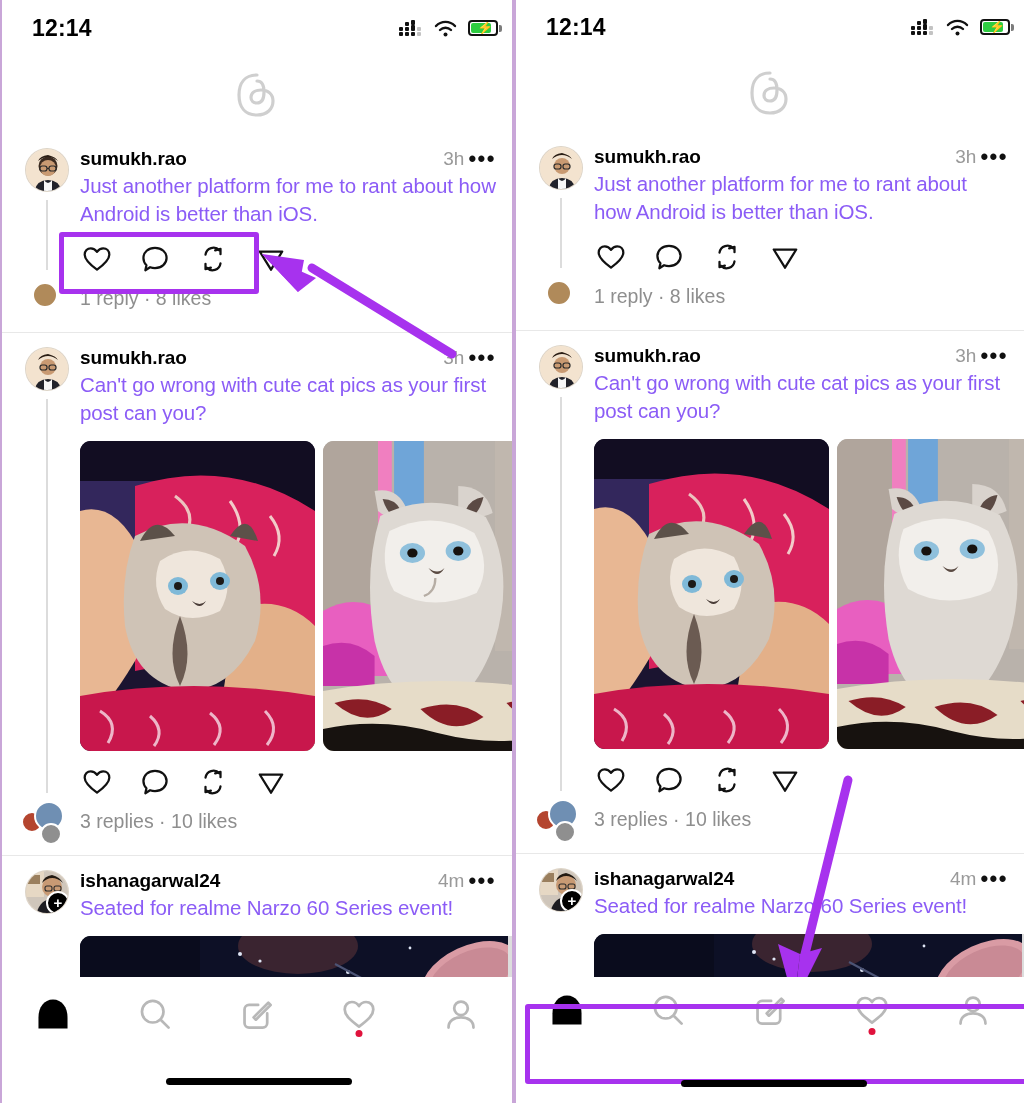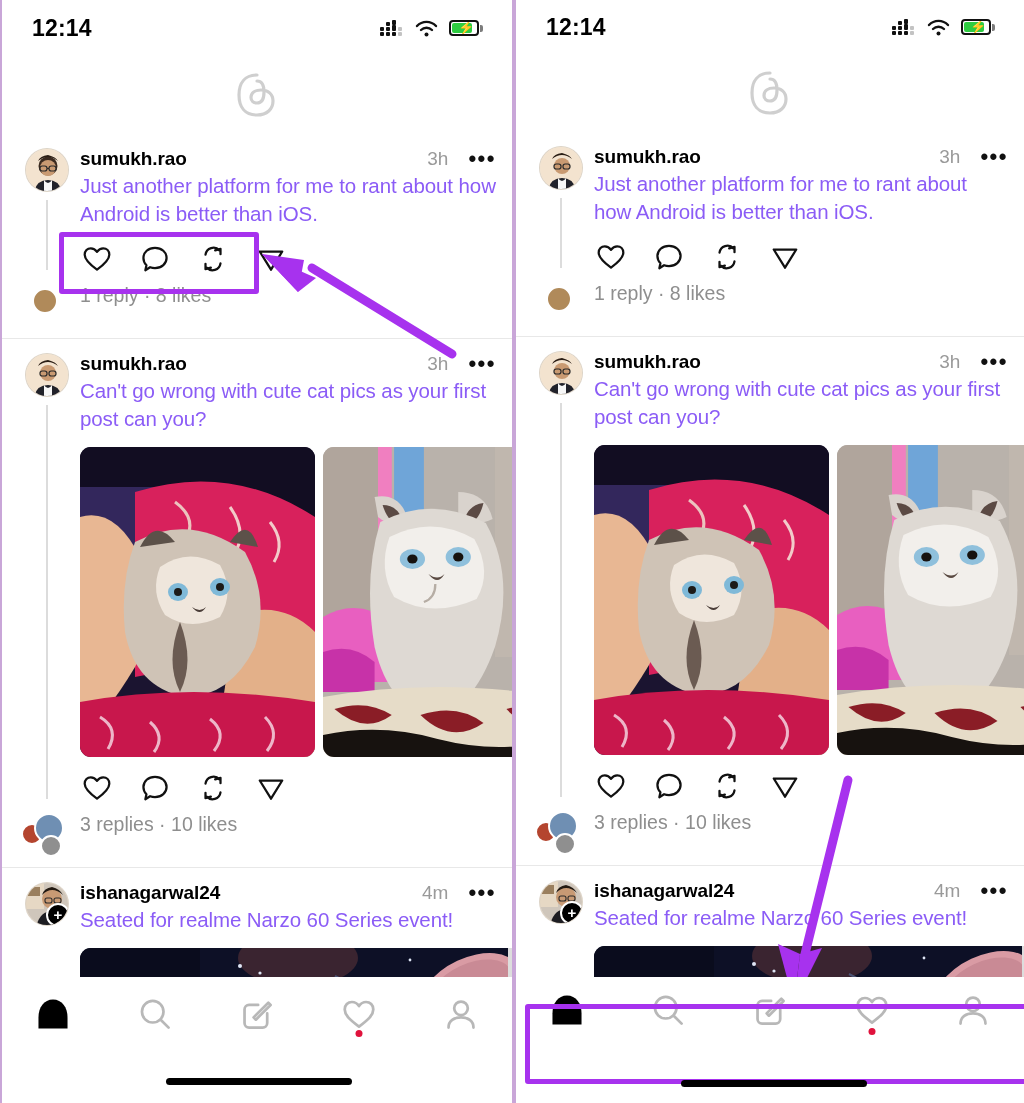--- a/index.html
+++ b/index.html
@@ -18,21 +18,21 @@
     background:#ffffff;
     box-sizing:border-box;
     overflow:hidden;
   }
   .panel.left{width:514px;height:1103px;border:2px solid #c9a6d8;border-top:none;border-bottom:none;border-left:2px solid #c9a6d8;}
   .panel.right{width:510px;height:1103px;border-left:2px solid #c9a6d8;}
 
   
   .statusbar{
     height:56px;display:flex;align-items:center;justify-content:space-between;
-    padding:0 29px 0 30px;box-sizing:border-box;
+    padding:0 10px 0 30px;box-sizing:border-box;
   }
   .status-time{font-size:23px;font-weight:700;color:#000;letter-spacing:0.2px;}
   .status-icons{display:flex;align-items:center;gap:11px;}
 
   
   .sig{display:block;width:24px;height:17px;position:relative;}
 
   .wifi{display:block;width:23px;height:17px;position:relative;}
 
   .batt{display:flex;align-items:center;}
@@ -56,38 +56,38 @@
 
   .avatar-badge{
     position:absolute;right:-2px;bottom:-2px;width:20px;height:20px;border-radius:50%;
     background:#000;color:#fff;font-size:15px;line-height:19px;text-align:center;font-weight:700;
     border:2px solid #fff;box-sizing:content-box;
   }
 
   .content-col{flex:1 1 auto;min-width:0;padding-left:4px;}
   .post-head{display:flex;align-items:center;}
   .username{font-size:19px;font-weight:700;color:#000;letter-spacing:-0.1px;}
-  .head-right{margin-left:auto;display:flex;align-items:center;gap:20px;}
+  .head-right{margin-left:auto;display:flex;align-items:center;gap:4px;}
   .timeago{font-size:19px;color:#9a9a9a;}
   .more-dots{font-size:22px;color:#111;letter-spacing:1.5px;line-height:10px;font-weight:700;}
   .post-text{font-size:20.5px;line-height:28px;color:#8b5cf6;margin-top:2px;letter-spacing:-0.1px;}
 
   
   .media-row{display:flex;gap:8px;margin-top:14px;}
   .media{
     width:235px;height:310px;border-radius:11px;overflow:hidden;flex:0 0 auto;
     position:relative;background:#ddd;
   }
   .media.wide{width:460px;height:95px;border-radius:11px;}
 
   
   .actions{display:flex;gap:28px;align-items:center;margin-top:16px;padding-left:2px;}
   .act{width:30px;height:30px;display:block;}
 
-  .meta{display:flex;align-items:flex-start;margin-top:10px;padding:0 16px 14px 16px;}
+  .meta{display:flex;align-items:center;margin-top:4px;padding:0 16px 14px 16px;}
   .meta-avatars{width:58px;flex:0 0 58px;position:relative;height:40px;}
   .mini{position:absolute;border-radius:50%;overflow:hidden;border:2px solid #fff;box-sizing:border-box;}
   .meta-text{font-size:19.5px;color:#8e8e8e;padding-left:4px;}
 
   
   .hl-box{position:absolute;border:5px solid #a732ee;border-radius:3px;pointer-events:none;}
   .arrow-svg{position:absolute;pointer-events:none;}
 
   .home-indicator{
     position:absolute;height:7px;background:#000;border-radius:4px;

